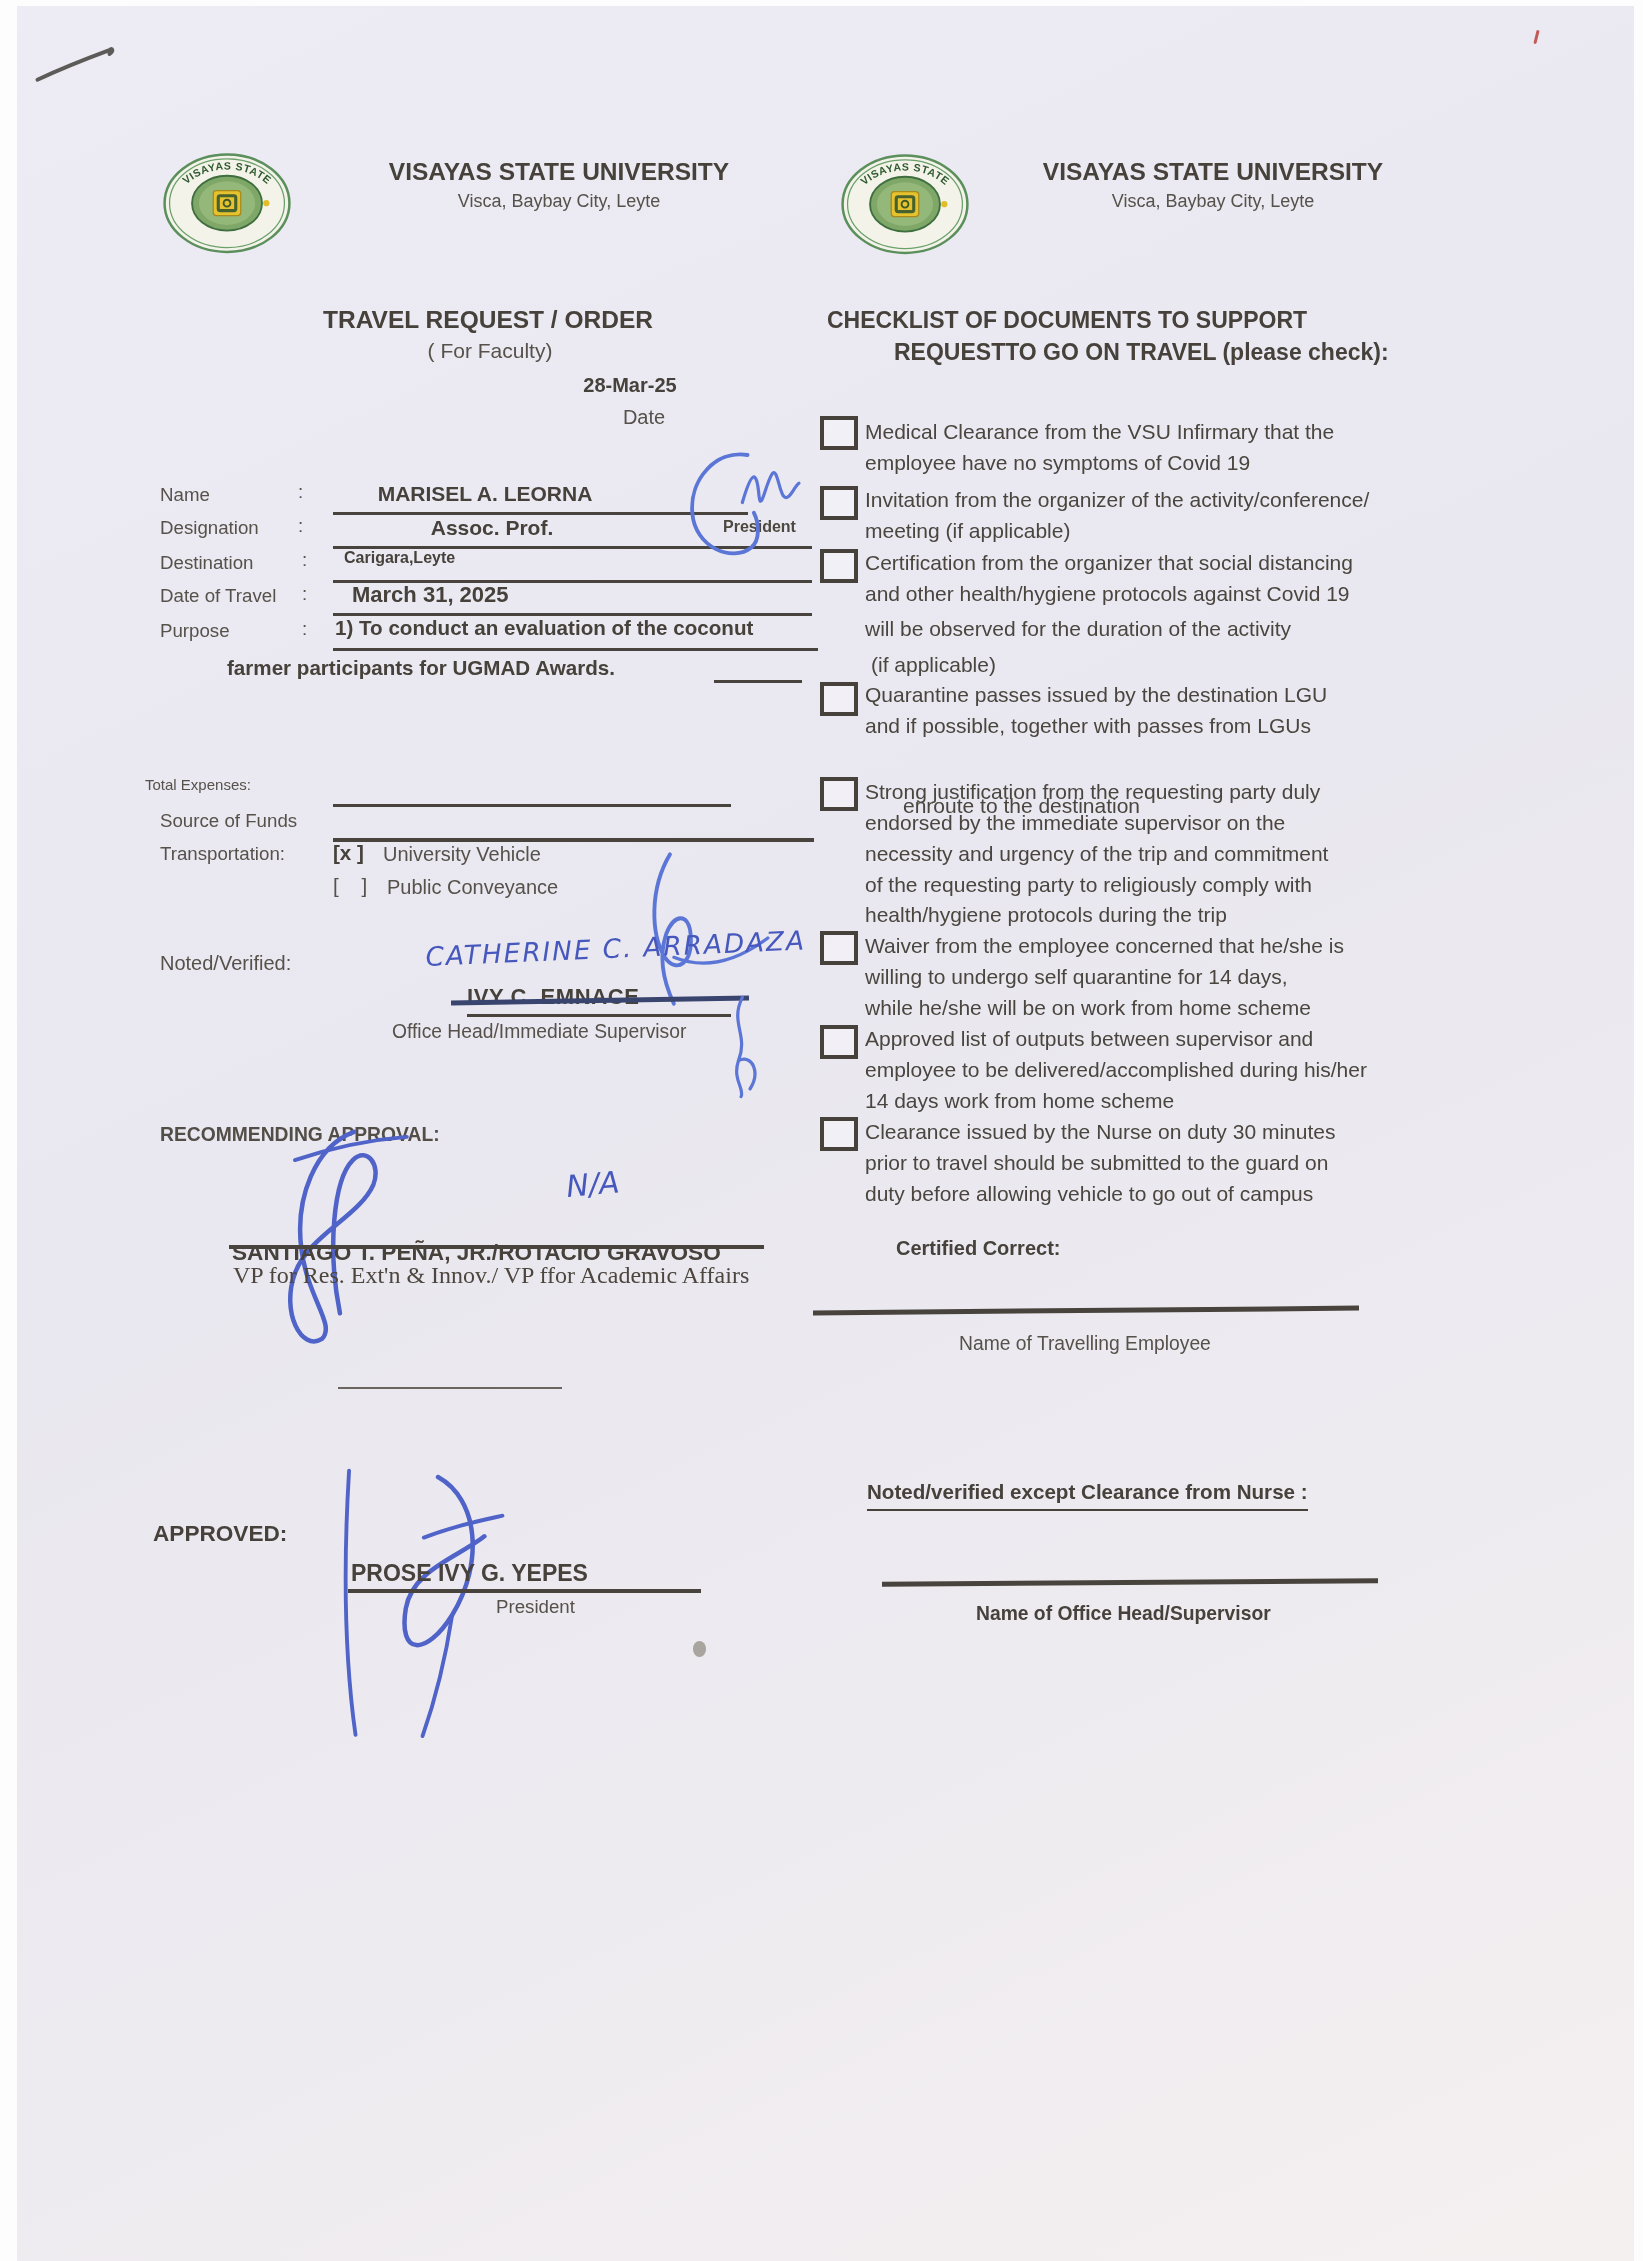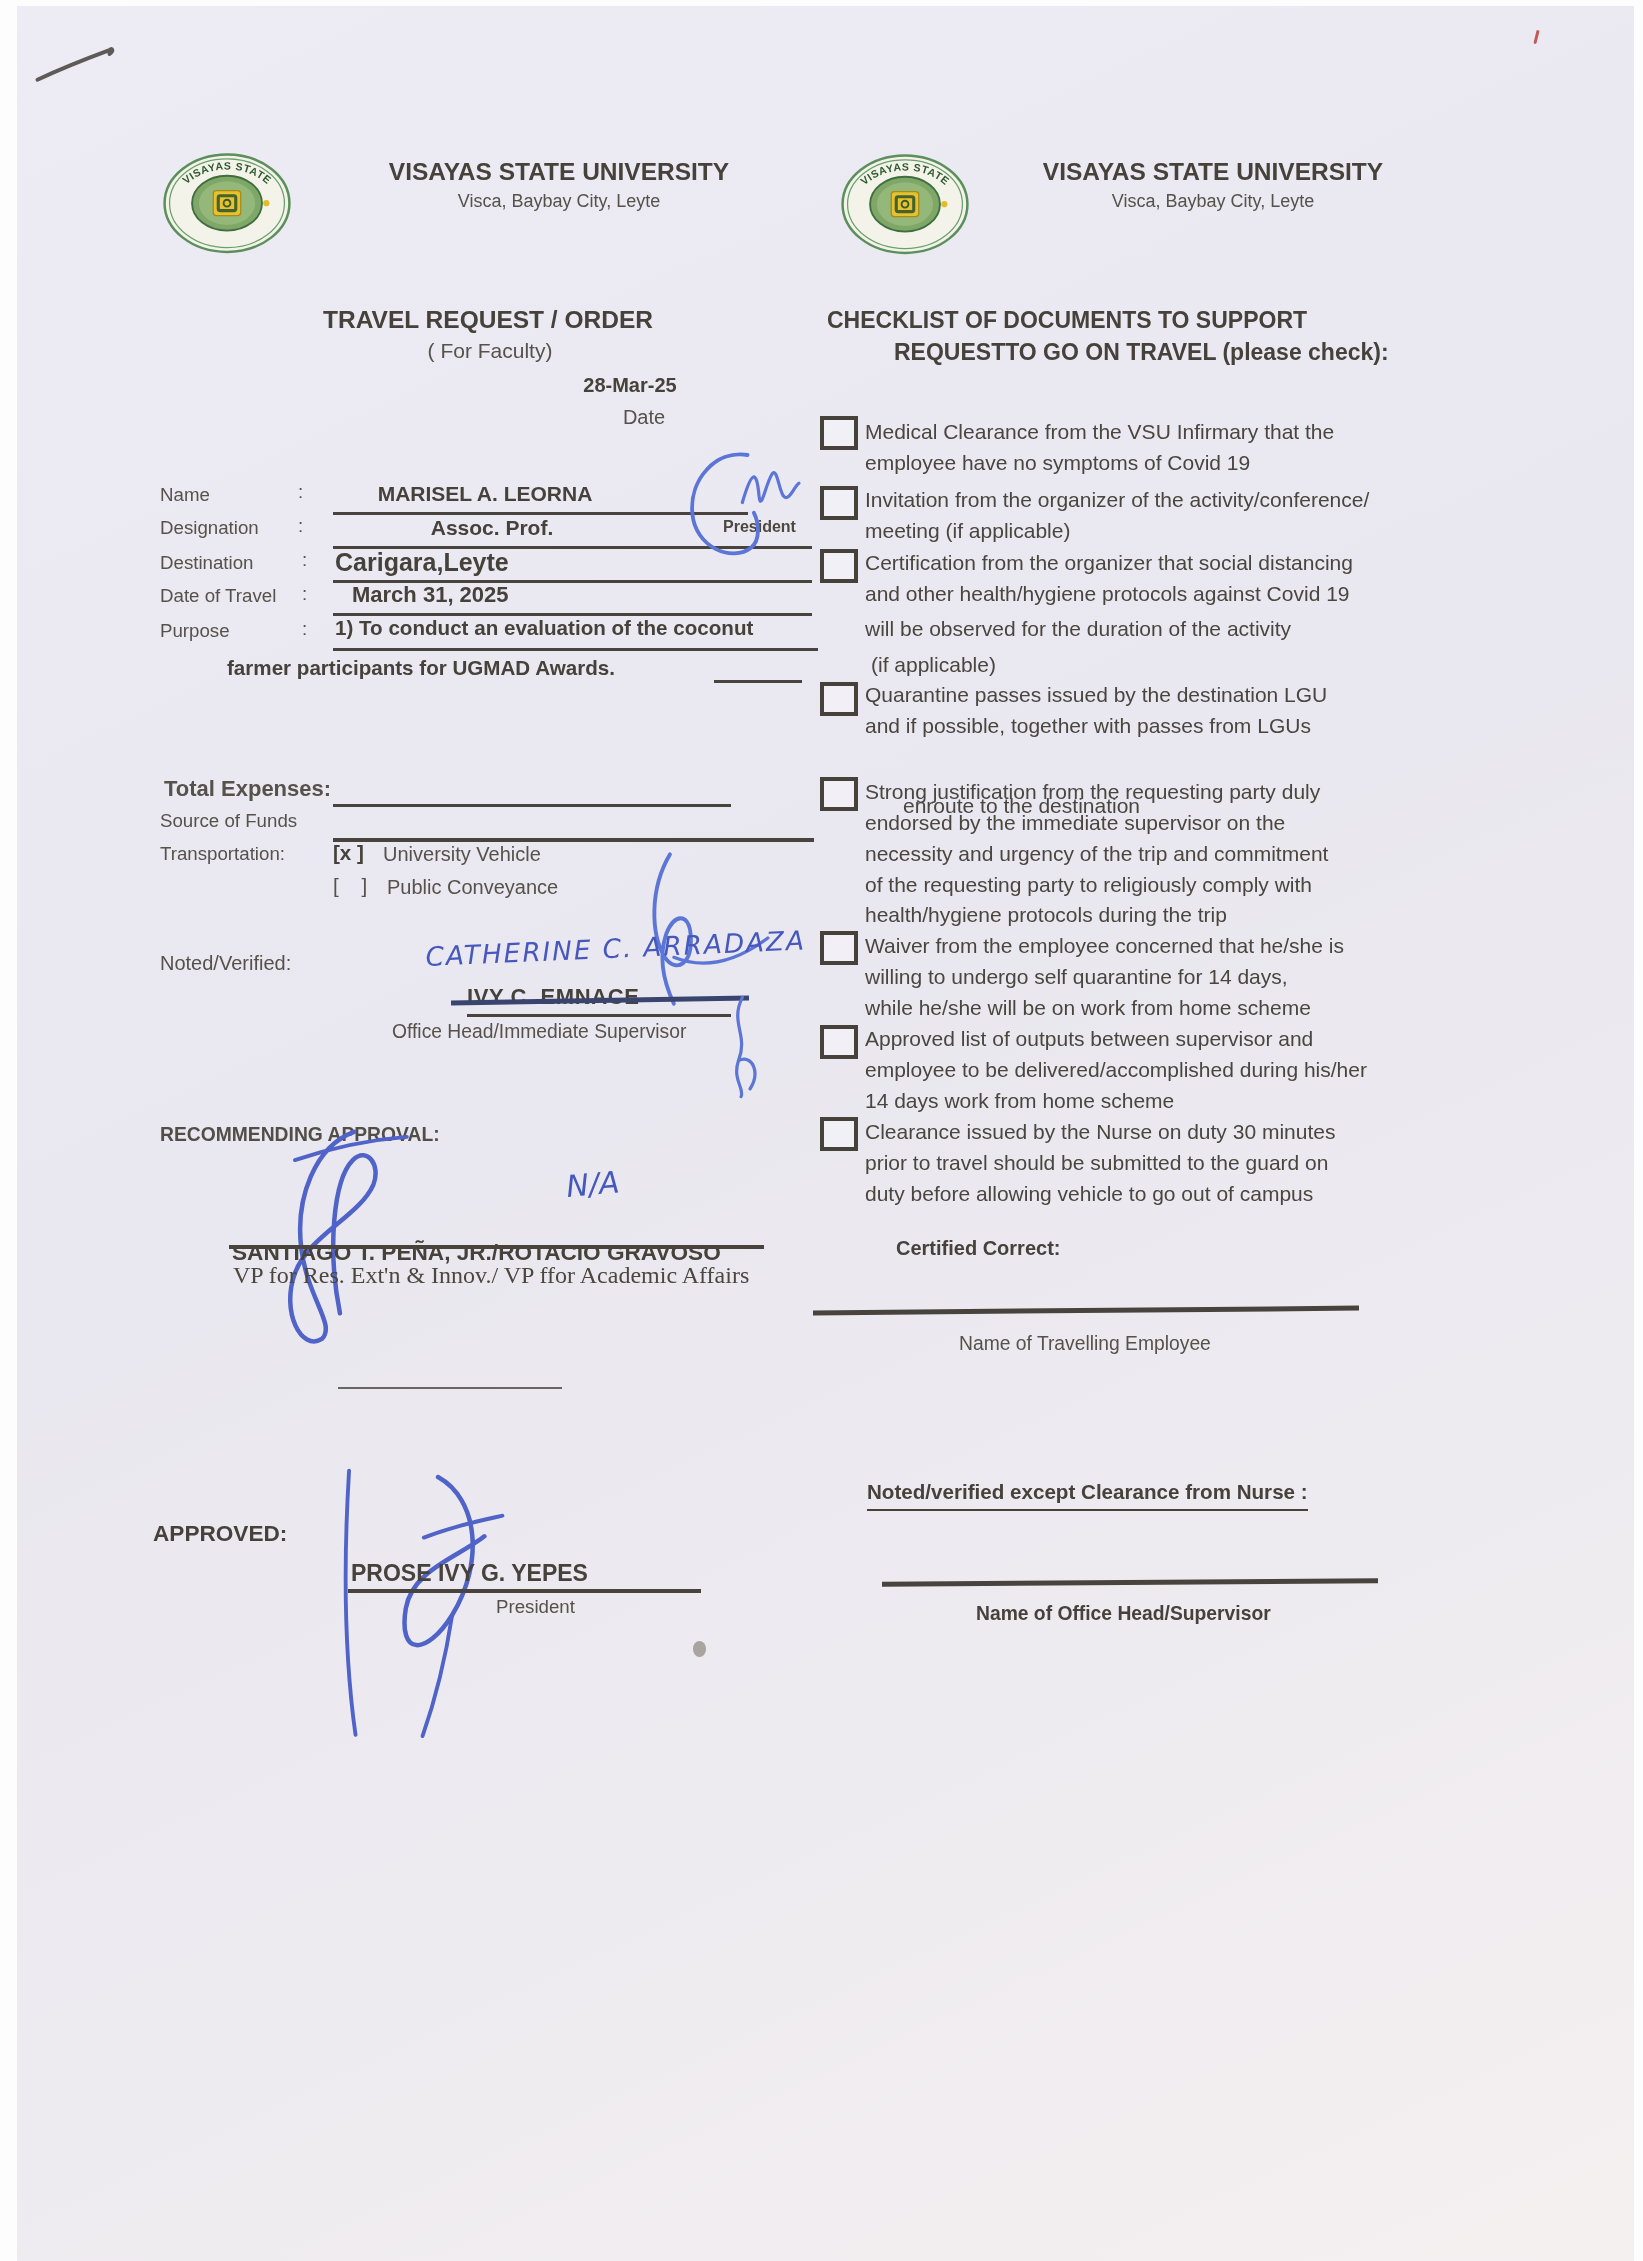--- a/index.html
+++ b/index.html
@@ -89,41 +89,41 @@
   <div class="line" style="left:333px;top:512px;width:415px;"></div>
   <div class="t" style="left:723px;top:518px;font-size:16px;color:#4c473f;font-weight:bold;">President</div>
 
   <div class="t" style="left:160px;top:518px;font-size:18.7px;">Designation</div>
   <div class="t" style="left:298px;top:516px;font-size:18.7px;">:</div>
   <div class="t b c" style="left:492px;top:516px;font-size:21px;">Assoc. Prof.</div>
   <div class="line" style="left:333px;top:546px;width:479px;"></div>
 
   <div class="t" style="left:160px;top:553px;font-size:18.7px;">Destination</div>
   <div class="t" style="left:302px;top:550px;font-size:18.7px;">:</div>
-  <div class="t b" style="left:335px;top:549px;font-size:25px;">Carigara,Leyte</div>
+  <div class="t b" style="left:344px;top:549px;font-size:16px;">Carigara,Leyte</div>
   <div class="line" style="left:333px;top:580px;width:479px;"></div>
 
   <div class="t" style="left:160px;top:586px;font-size:18.7px;">Date of Travel</div>
   <div class="t" style="left:302px;top:584px;font-size:18.7px;">:</div>
   <div class="t b" style="left:352px;top:583px;font-size:22px;">March 31, 2025</div>
   <div class="line" style="left:333px;top:613px;width:479px;"></div>
 
   <div class="t" style="left:160px;top:621px;font-size:18.7px;">Purpose</div>
   <div class="t" style="left:302px;top:619px;font-size:18.7px;">:</div>
   <div class="t b" style="left:335px;top:617px;font-size:20.6px;">1) To conduct an evaluation of the coconut</div>
   <div class="line" style="left:333px;top:648px;width:485px;"></div>
   <div class="t b" style="left:227px;top:657px;font-size:20.6px;">farmer participants for UGMAD Awards.</div>
   <div class="line" style="left:714px;top:680px;width:88px;height:2.6px;"></div>
 
   <svg style="left:670px;top:446px" width="155" height="122" viewBox="0 0 240 190">
     <path d="M120,14 C70,6 30,52 34,104 C38,158 96,182 126,158 C140,146 138,120 130,104" stroke="#5b76d6" stroke-width="6" fill="none" stroke-linecap="round"></path>
     <path d="M112,88 C126,40 134,34 138,78 C141,104 148,60 158,44 C166,32 168,66 176,78 C184,88 192,64 200,58" stroke="#5b76d6" stroke-width="5" fill="none" stroke-linecap="round"></path>
   </svg>
 
-  <div class="t" style="left:164px;top:777px;font-size:22px;font-weight:bold;">Total Expenses:</div>
+  <div class="t" style="left:145px;top:777px;font-size:15px;">Total Expenses:</div>
   <div class="line" style="left:333px;top:804px;width:398px;"></div>
 
   <div class="t" style="left:160px;top:811px;font-size:18.7px;">Source of Funds</div>
   <div class="line" style="left:333px;top:838px;width:481px;height:3.9px;"></div>
 
   <div class="t" style="left:160px;top:844px;font-size:18.7px;">Transportation:</div>
   <div class="t b" style="left:333px;top:842px;font-size:20.6px;">[x ]</div>
   <div class="t" style="left:383px;top:843px;font-size:20px;">University Vehicle</div>
   <div class="t" style="left:333px;top:875px;font-size:20.6px;">[    ]</div>
   <div class="t" style="left:387px;top:876px;font-size:20px;">Public Conveyance</div>

